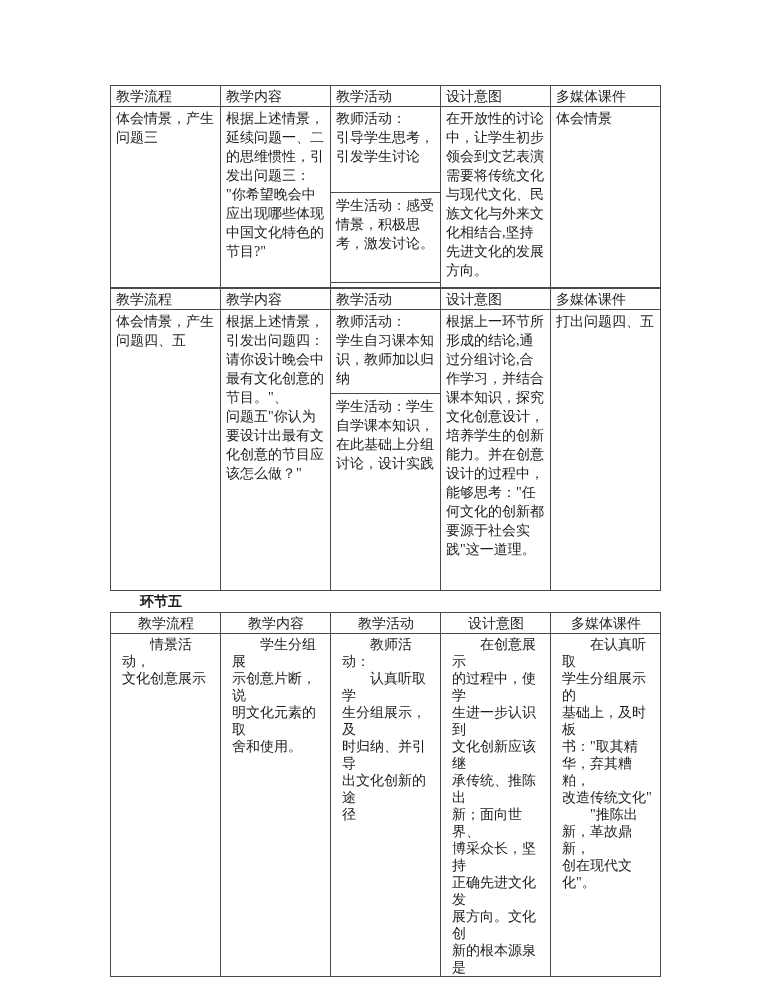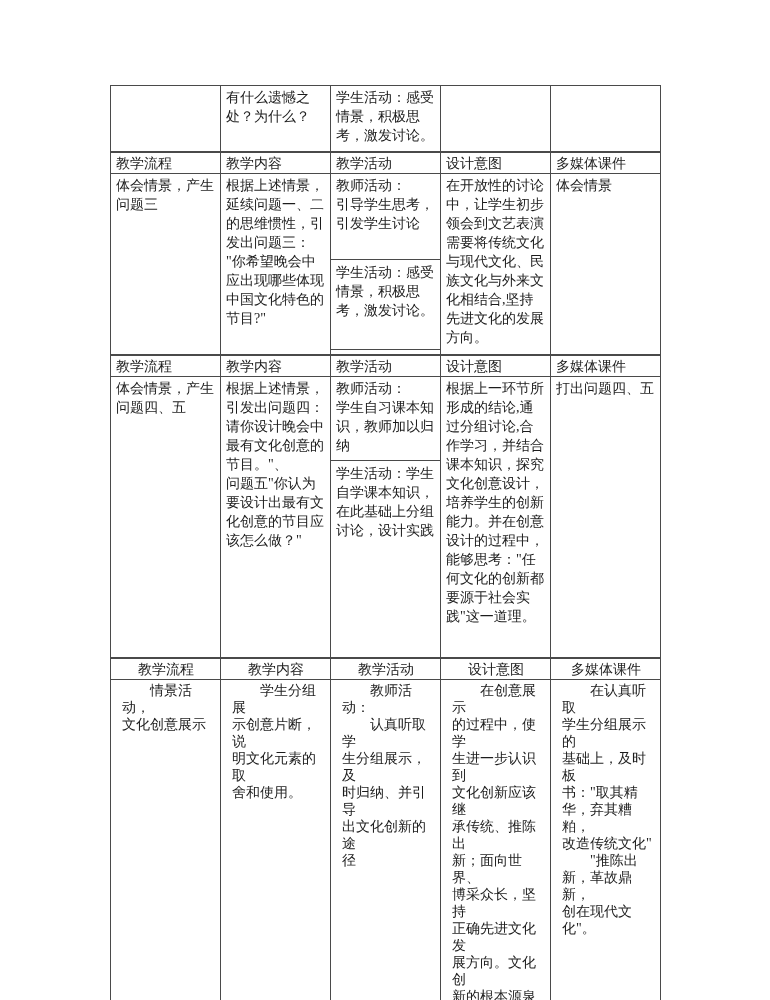--- a/index.html
+++ b/index.html
@@ -59,45 +59,20 @@
   .act-bottom.rule-bottom {
     border-bottom: 1px solid #4a4a4a;
     margin-bottom: 4px;
   }
 </style>
 </head>
 <body>
 
 <div class="page">
 
-  <table class="tbl t1">
-    <colgroup>
-        <col style="width:110px">
-        <col style="width:110px">
-        <col style="width:110px">
-        <col style="width:110px">
-        <col style="width:110px">
-      </colgroup>
-    <tbody>
-        <tr class="body-row">
-      <td></td>
-      <td>
-            <div class="txt">有什么遗憾之
-处？为什么？</div>
-          </td>
-      <td>
-            <div class="txt">学生活动：感受
-情景，积极思
-考，激发讨论。</div>
-          </td>
-      <td></td>
-      <td></td>
-    </tr>
-  </tbody>
-    </table>
 
   <table class="tbl t2">
     <colgroup>
         <col style="width:110px">
         <col style="width:110px">
         <col style="width:110px">
         <col style="width:110px">
         <col style="width:110px">
       </colgroup>
     <tbody>
@@ -210,20 +185,21 @@
 要源于社会实
 践"这一道理。</div>
           </td>
       <td>
             <div class="txt">打出问题四、五</div>
           </td>
     </tr>
   </tbody>
     </table>
 
+  <div class="sec-heading">环节五</div>
   <table class="tbl t4">
     <colgroup>
         <col style="width:110px">
         <col style="width:110px">
         <col style="width:110px">
         <col style="width:110px">
         <col style="width:110px">
       </colgroup>
     <tbody>
         <tr class="head-row">

